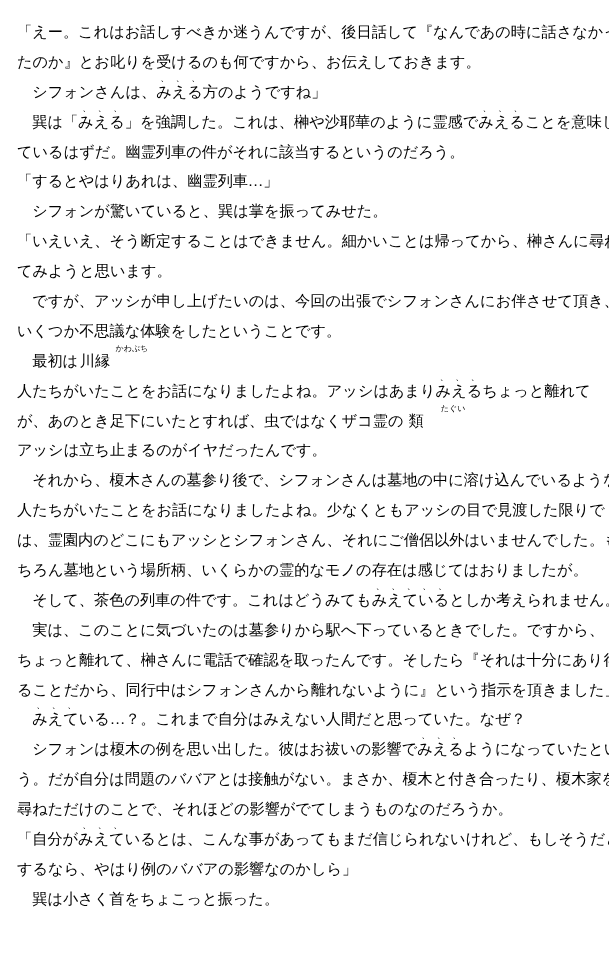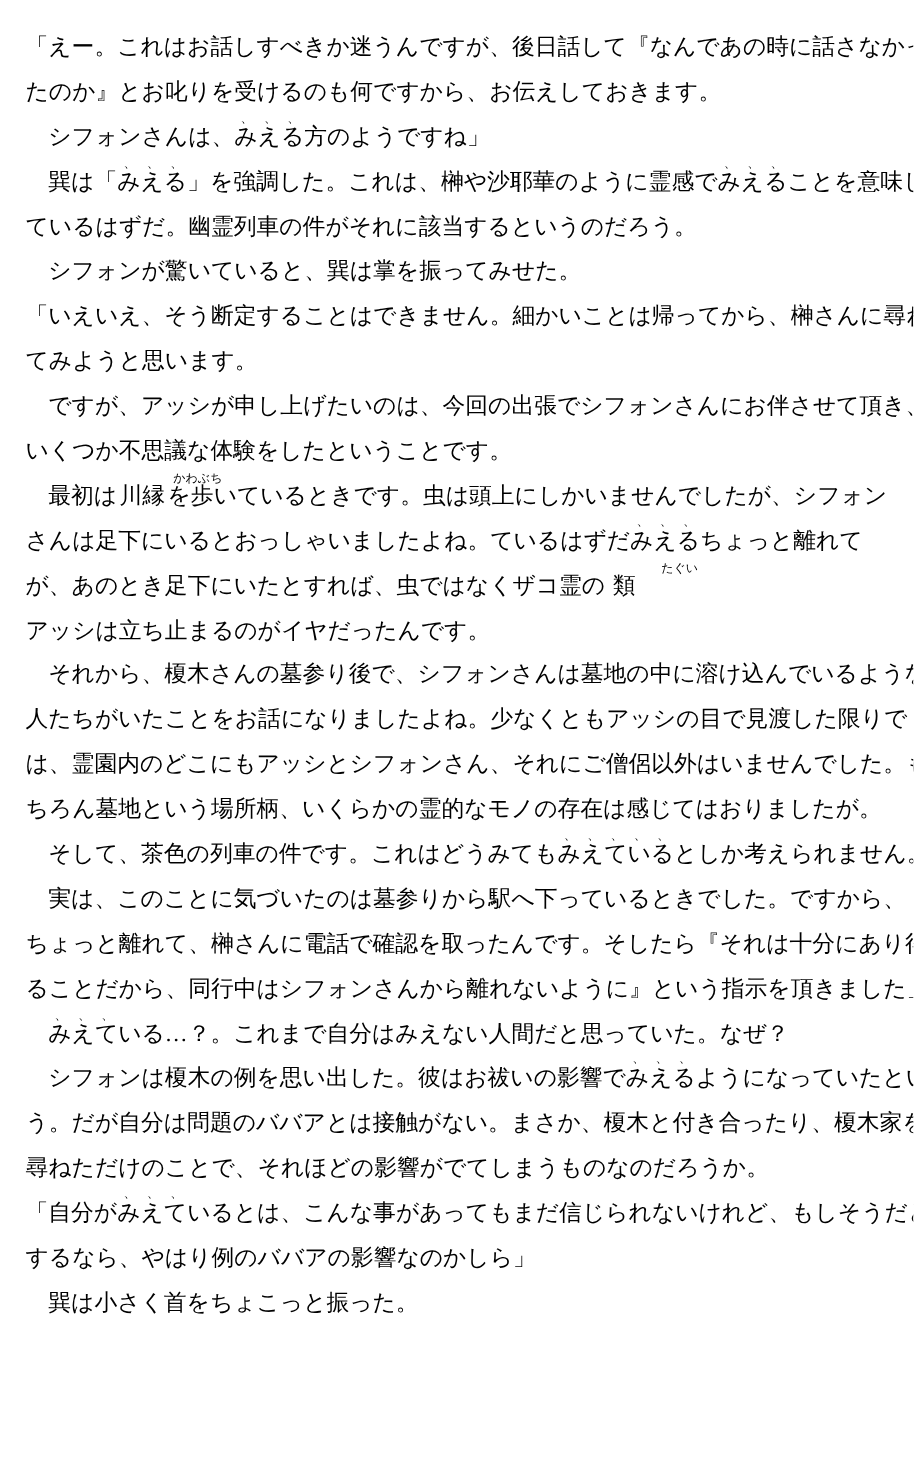--- a/index.html
+++ b/index.html
@@ -66,27 +66,28 @@
 </head>
 <body>
 
 <div class="page">
   <div id="text-container">
       <p class="line"><span class="seg">「えー。これはお話しすべきか迷うんですが、後日話して『なんであの時に話さなかっ</span></p>
       <p class="line"><span class="seg">たのか』とお叱りを受けるのも何ですから、お伝えしておきます。</span></p>
       <p class="line"><span class="seg">　シフォンさんは、</span><span class="seg"><span class="emch">み<span class="dot">、</span></span><span class="emch">え<span class="dot">、</span></span><span class="emch">る<span class="dot">、</span></span></span><span class="seg">方のようですね」</span></p>
       <p class="line"><span class="seg">　巽は「</span><span class="seg"><span class="emch">み<span class="dot">、</span></span><span class="emch">え<span class="dot">、</span></span><span class="emch">る<span class="dot">、</span></span></span><span class="seg">」を強調した。これは、榊や沙耶華のように霊感で</span><span class="seg"><span class="emch">み<span class="dot">、</span></span><span class="emch">え<span class="dot">、</span></span><span class="emch">る<span class="dot">、</span></span></span><span class="seg">ことを意味し</span></p>
       <p class="line"><span class="seg">ているはずだ。幽霊列車の件がそれに該当するというのだろう。</span></p>
+      <p class="line"><span class="seg">「するとやはりあれは、幽霊列車…」</span></p>
       <p class="line"><span class="seg">　シフォンが驚いていると、巽は掌を振ってみせた。</span></p>
       <p class="line"><span class="seg">「いえいえ、そう断定することはできません。細かいことは帰ってから、榊さんに尋ね</span></p>
       <p class="line"><span class="seg">てみようと思います。</span></p>
       <p class="line"><span class="seg">　ですが、アッシが申し上げたいのは、今回の出張でシフォンさんにお伴させて頂き、</span></p>
       <p class="line"><span class="seg">いくつか不思議な体験をしたということです。</span></p>
-      <p class="line"><span class="seg">　最初は</span><span class="ruby" style="min-width: 33.6px;">川縁<span class="rt">かわぶち</span></span><span class="seg">を歩いているときです。虫は頭上にしかいませんでしたが、シフォン</span></p>
-      <p class="line"><span class="seg">さんは足下にいるとおっしゃいましたよね。ているはずだ</span><span class="seg"><span class="emch">み<span class="dot">、</span></span><span class="emch">え<span class="dot">、</span></span><span class="emch">る<span class="dot">、</span></span></span><span class="seg">ちょっと離れて</span></p>
+      <p class="line"><span class="seg">　最初は</span><span class="ruby" style="min-width: 33.6px;">川縁<span class="rt">かわぶち</span></span></p>
+      <p class="line"><span class="seg">人たちがいたことをお話になりましたよね。アッシはあまり</span><span class="seg"><span class="emch">み<span class="dot">、</span></span><span class="emch">え<span class="dot">、</span></span><span class="emch">る<span class="dot">、</span></span></span><span class="seg">ちょっと離れて</span></p>
       <p class="line"><span class="seg">が、あのとき足下にいたとすれば、虫ではなくザコ霊の</span><span class="ruby" style="min-width: 25.2px;">類<span class="rt">たぐい</span></span></p>
       <p class="line"><span class="seg">アッシは立ち止まるのがイヤだったんです。</span></p>
       <p class="line"><span class="seg">　それから、榎木さんの墓参り後で、シフォンさんは墓地の中に溶け込んでいるような</span></p>
       <p class="line"><span class="seg">人たちがいたことをお話になりましたよね。少なくともアッシの目で見渡した限りで</span></p>
       <p class="line"><span class="seg">は、霊園内のどこにもアッシとシフォンさん、それにご僧侶以外はいませんでした。も</span></p>
       <p class="line"><span class="seg">ちろん墓地という場所柄、いくらかの霊的なモノの存在は感じてはおりましたが。</span></p>
       <p class="line"><span class="seg">　そして、茶色の列車の件です。これはどうみても</span><span class="seg"><span class="emch">み<span class="dot">、</span></span><span class="emch">え<span class="dot">、</span></span><span class="emch">て<span class="dot">、</span></span><span class="emch">い<span class="dot">、</span></span><span class="emch">る<span class="dot">、</span></span></span><span class="seg">としか考えられません。</span></p>
       <p class="line"><span class="seg">　実は、このことに気づいたのは墓参りから駅へ下っているときでした。ですから、</span></p>
       <p class="line"><span class="seg">ちょっと離れて、榊さんに電話で確認を取ったんです。そしたら『それは十分にあり</span><span class="ruby">得<span class="rt">う</span></span></p>
       <p class="line"><span class="seg">ることだから、同行中はシフォンさんから離れないように』という指示を頂きました」</span></p>

